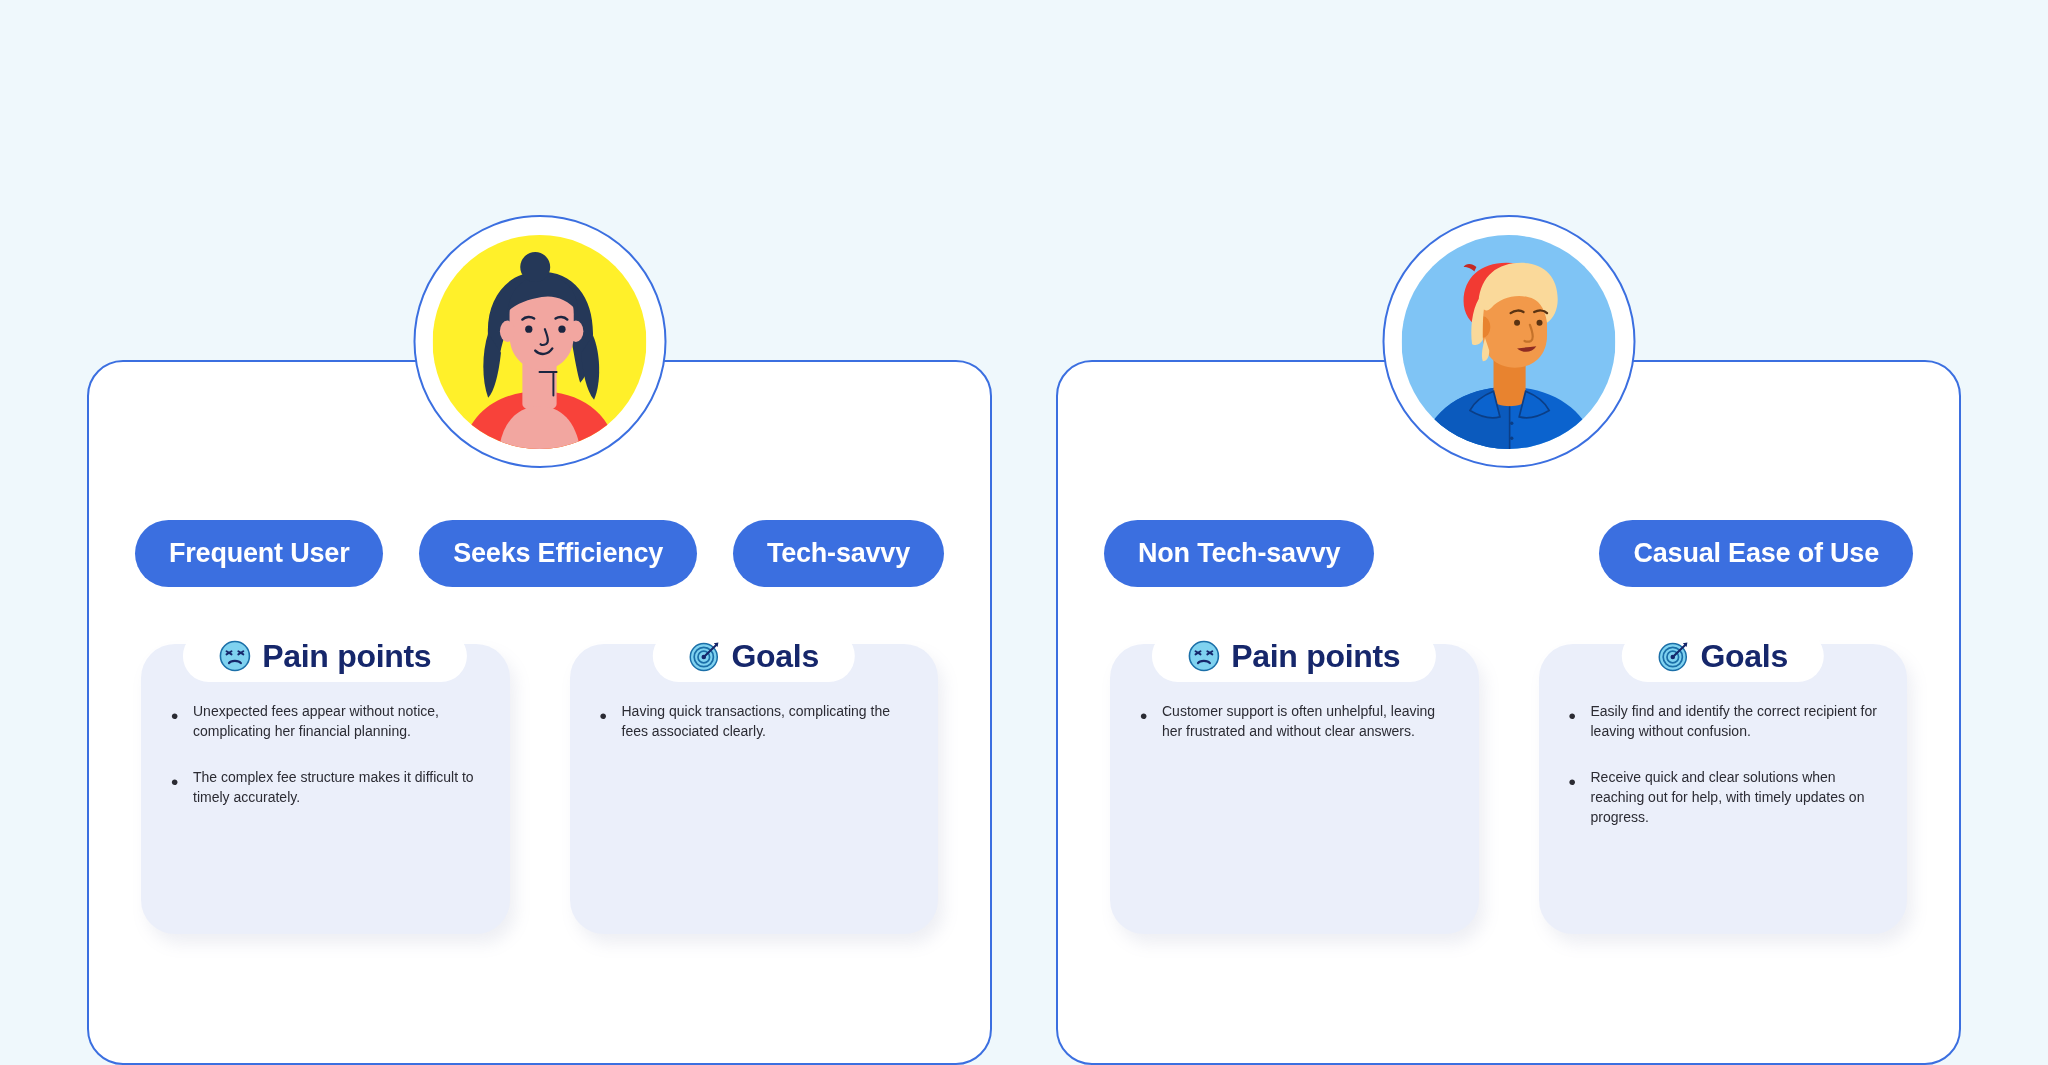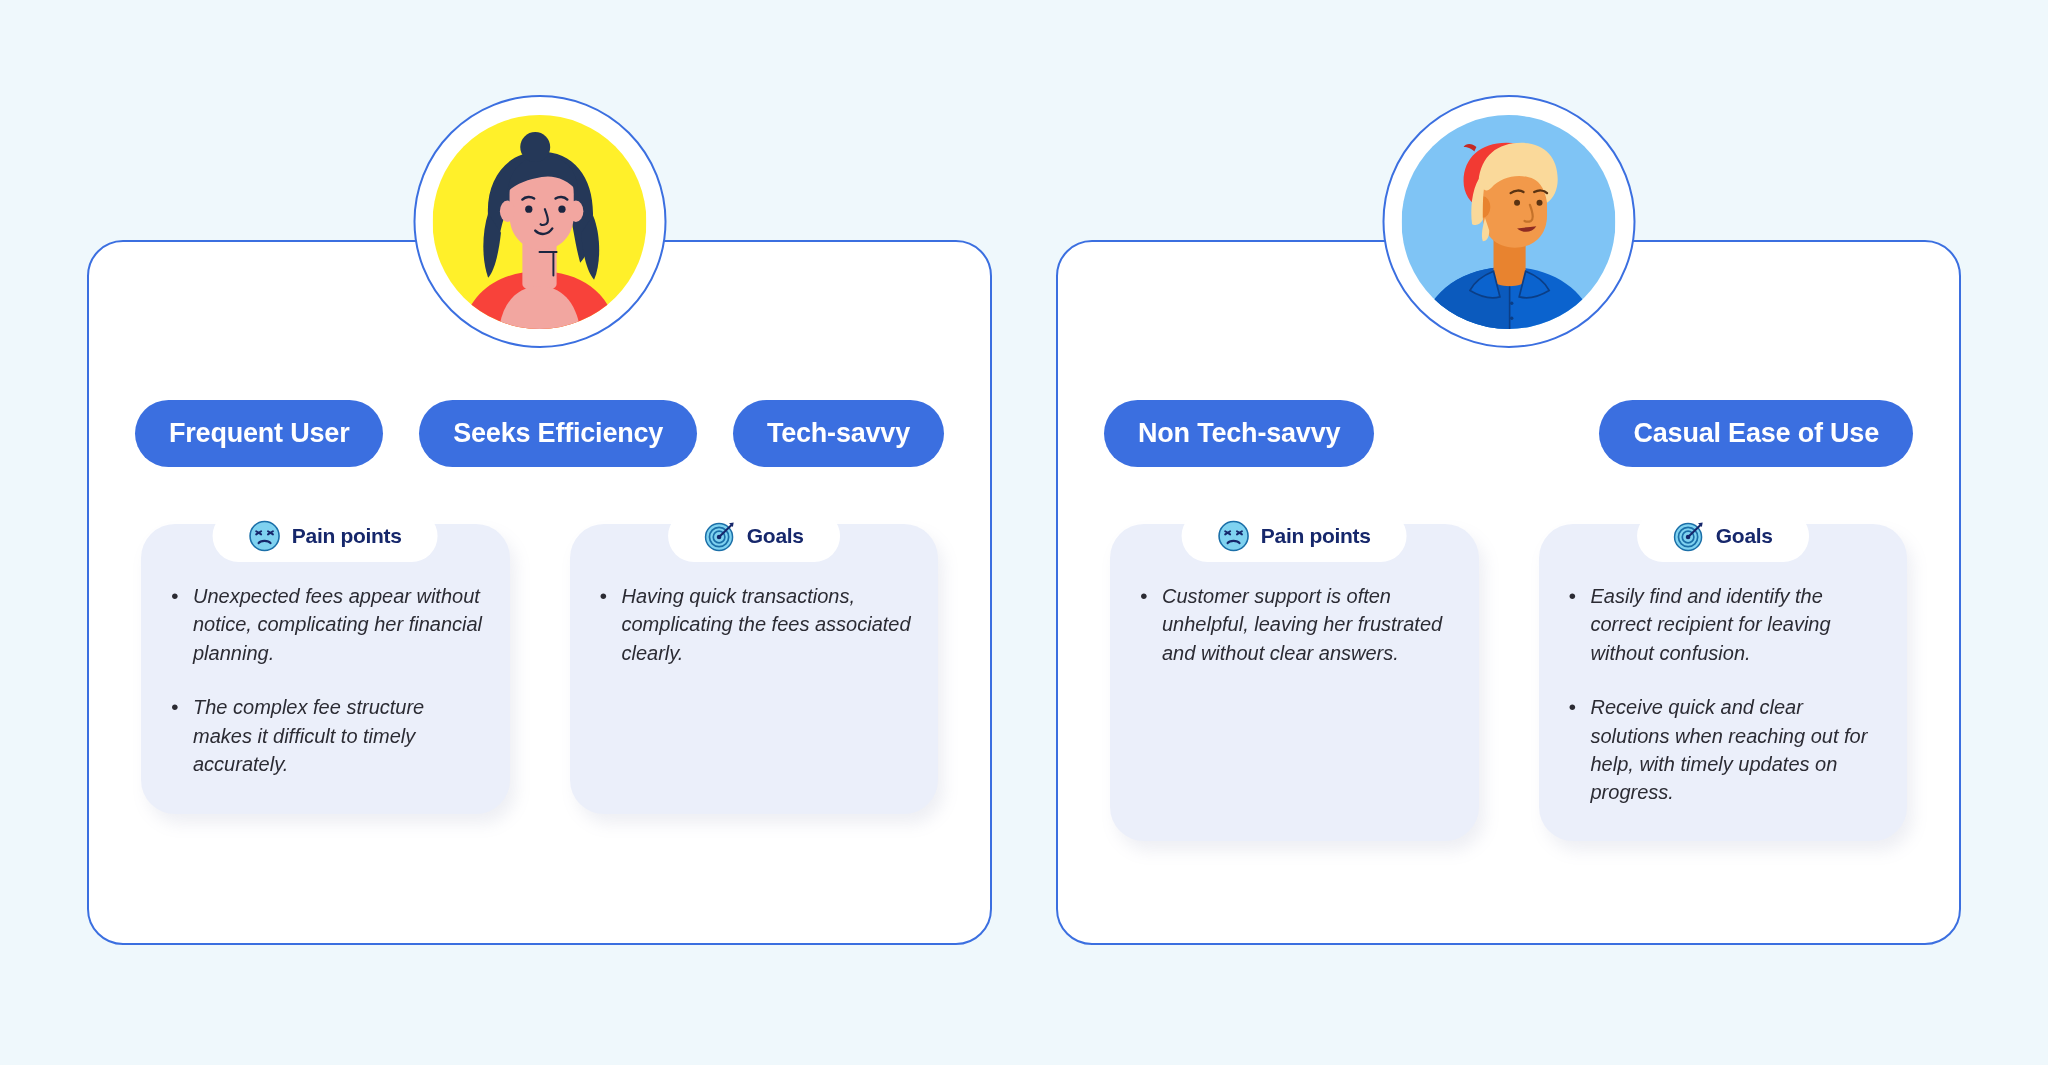--- a/index.html
+++ b/index.html
@@ -14,21 +14,21 @@
     background: #EFF8FC;
     font-family: "Liberation Sans", sans-serif;
     position: relative;
   }
 
   .board {
     position: absolute;
     inset: 0;
     display: flex;
     justify-content: center;
-    align-items: flex-start;
+    align-items: flex-end;
     gap: 64px;
     padding-top: 240px;
   }
 
   
   .persona {
     position: relative;
     width: 905px;
     height: 705px;
   }
@@ -125,37 +125,36 @@
     height: 52px;
     padding: 0 36px;
     display: flex;
     align-items: center;
     gap: 11px;
     white-space: nowrap;
   }
 
   .panel-header-title {
     color: #16276B;
-    font-size: 21px;
+    font-size: 32px;
     font-weight: bold;
     letter-spacing: -0.3px;
   }
 
   .panel-icon { width: 32px; height: 32px; flex: none; display: block; }
 
   .bullets { list-style: none; }
 
   .bullets li {
     position: relative;
     color: #2B2B33;
-    font-size: 20px;
+    font-size: 14px;
     line-height: 1.42;
     padding-left: 26px;
     margin-bottom: 26px;
-    font-style: italic;
   }
 
   .bullets li:last-child { margin-bottom: 0; }
 
   .bullets li::before {
     content: "\2022";
     position: absolute;
     left: 4px;
     top: -1px;
     font-size: 21px;

